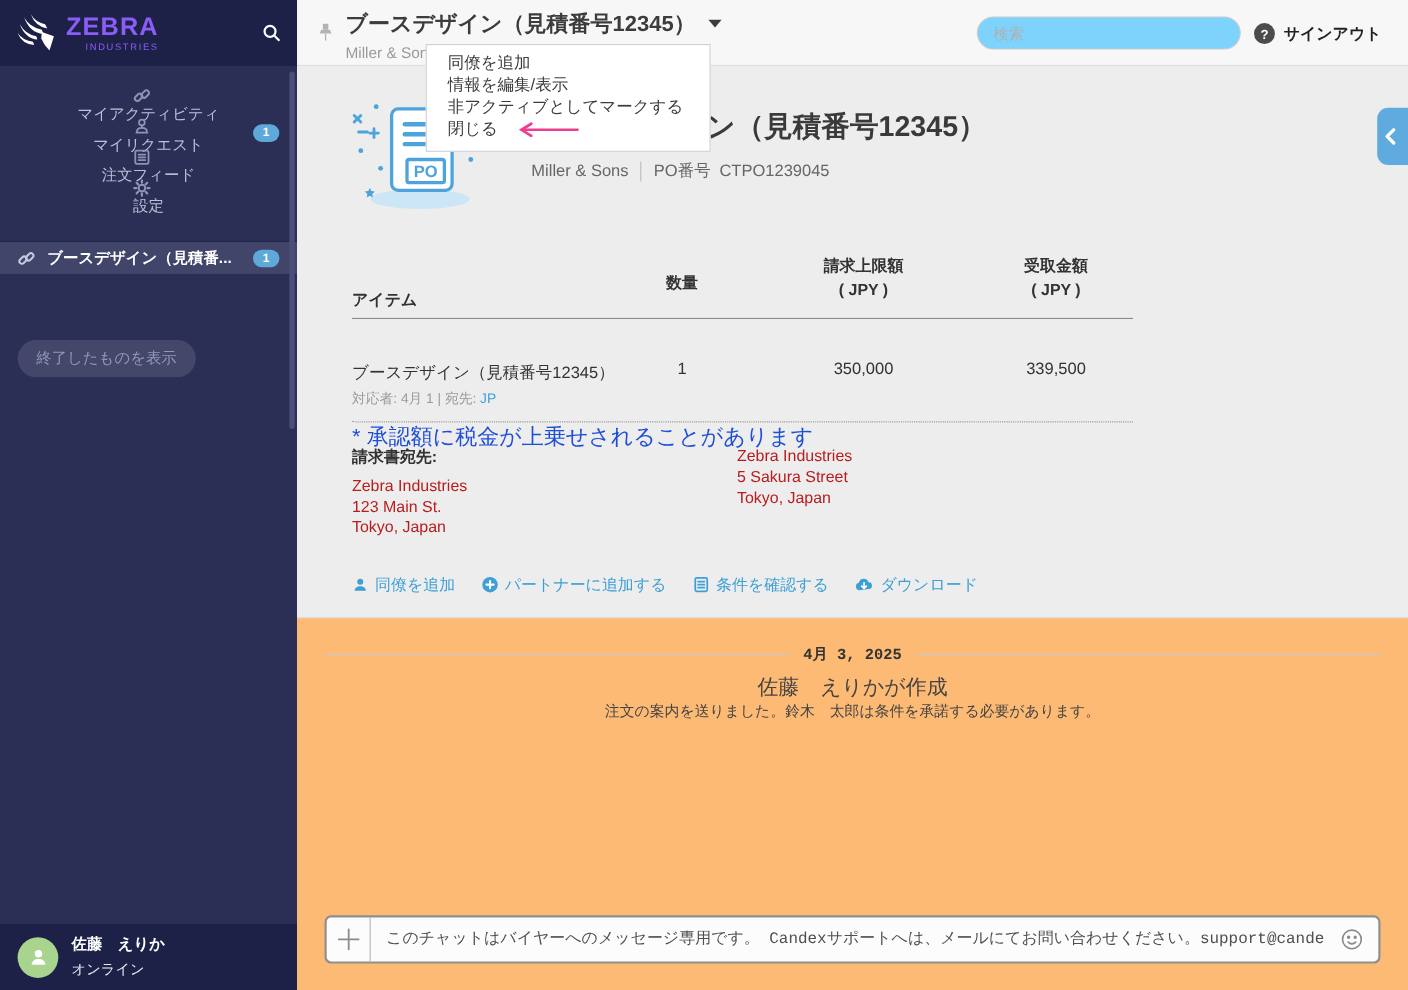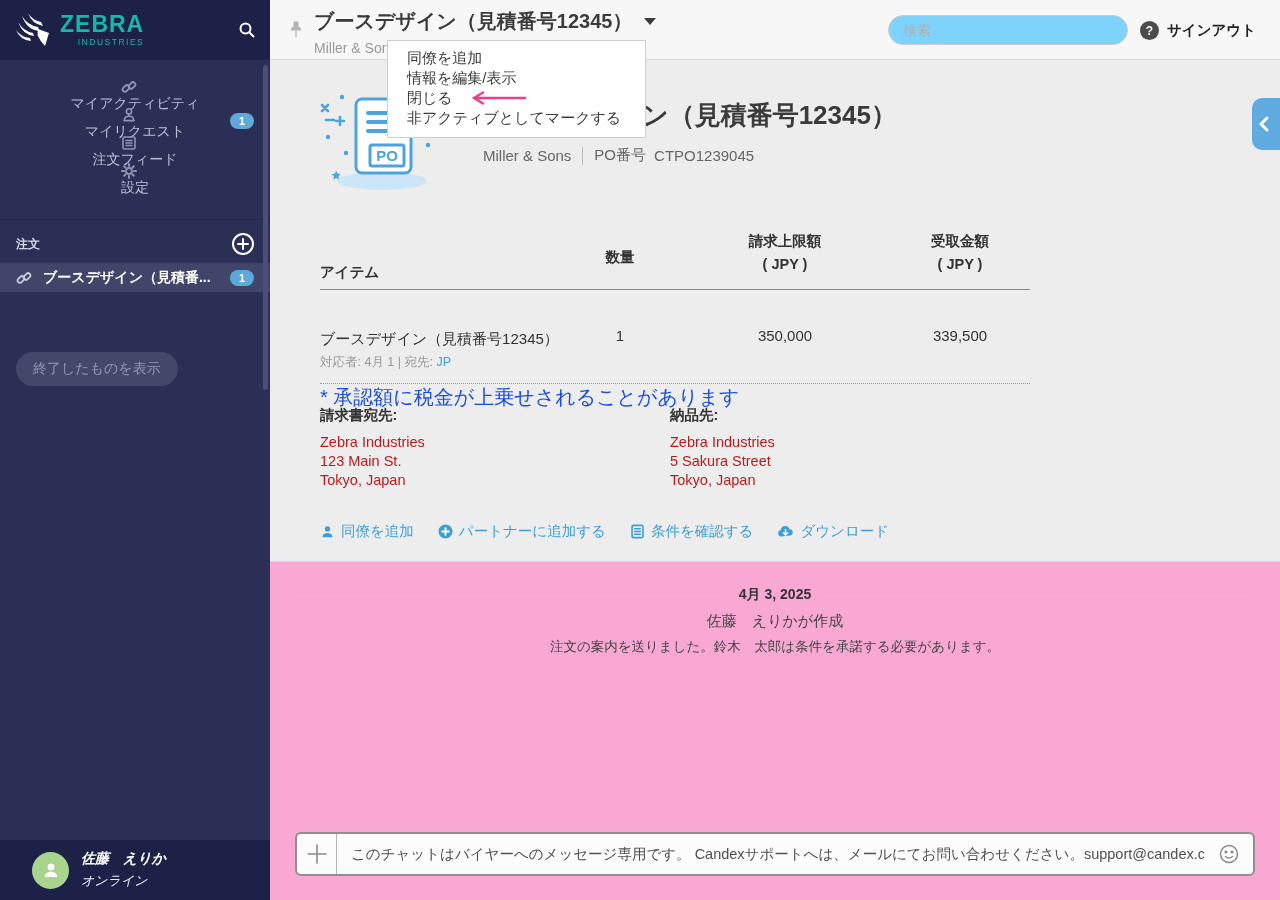--- a/index.html
+++ b/index.html
@@ -6,21 +6,21 @@
   html,body { width:1280px; height:900px; overflow:hidden;
     font-family:"Liberation Sans","DejaVu Sans",sans-serif; }
   body { position:relative; background:#ededee; }
 
   
   .sidebar { position:absolute; left:0; top:0; width:270px; height:900px;
     background:#2b2e55; z-index:30; }
   .sb-header { height:60px; background:#1d2147; display:flex; align-items:center;
     padding:0 14px; }
   .logo-wrap { display:flex; align-items:center; gap:6px; }
-  .logo-text { color:#14b8a6; line-height:1; }
+  .logo-text { color:#8b5cf6; line-height:1; }
   .logo-title { font-size:23px; font-weight:700; letter-spacing:1px; }
   .logo-sub { font-size:8.5px; letter-spacing:1.5px; text-align:right; margin-top:2px; }
   .sb-search { margin-left:auto; cursor:pointer; display:flex; }
   .sb-nav { padding-top:19px; }
   .sb-item { height:28px; display:flex; align-items:center; padding:0 16px;
     color:#bcc0d8; font-size:14px; cursor:pointer;flex-direction:column; }
   .sb-item .ic { width:17px; margin-right:11px; display:flex; color:#8f94b5; }
   .badge { margin-left:auto; background:#5ea9d9; color:#fff; font-size:11px;
     font-weight:700; border-radius:10px; padding:2px 9px; line-height:12px; }
   .sb-divider { border-top:1px solid #21244a; margin-top:28px; }
@@ -32,21 +32,21 @@
   .order-item { height:29px; display:flex; align-items:center; padding:0 16px;
     background:#41456a; color:#fff; font-size:14px; font-weight:600; cursor:pointer; }
   .order-item .ic { width:17px; margin-right:10px; display:flex; color:#c8cbdf; }
   .order-item .lbl { white-space:nowrap; overflow:hidden; }
   .show-closed { margin:60px 0 0 16px; background:rgba(255,255,255,0.12);
     border:none; color:#9298b6; font-size:14px; padding:8px 17px;
     border-radius:17px; cursor:pointer; font-family:inherit; }
   .sb-scrollbar { position:absolute; right:2px; top:65px; width:5px; height:325px;
     background:#4a4e78; border-radius:3px; }
   .sb-footer { position:absolute; left:0; bottom:0; width:100%; height:60px;
-    background:#1d2147; display:flex; align-items:center; padding:0 32px;font-style:italic; }
+    background:#1d2147; display:flex; align-items:center; padding:0 16px; }
   .avatar { width:37px; height:37px; border-radius:50%; background:#a8d48d;
     display:flex; align-items:center; justify-content:center; margin-right:12px; }
   .user-name { color:#fff; font-size:14px; font-weight:700; }
   .user-status { color:#e8eaf2; font-size:13px; margin-top:4px; }
 
   
   .topbar { position:absolute; left:270px; top:0; right:0; height:60px;
     background:#f7f7f8; border-bottom:1px solid #dcdcdc; z-index:10; }
   .pin { position:absolute; left:19px; top:20px; }
   .tb-head { position:absolute; left:44px; top:8px; }
@@ -104,27 +104,27 @@
   .addresses { position:absolute; left:50px; top:346px; display:flex; }
   .addr-col { width:350px; }
   .addr-label { font-size:14.5px; font-weight:700; color:#333; margin-bottom:8px; }
   .addr-line { font-size:14.5px; color:#b91c1c; line-height:19px; }
 
   .actions { position:absolute; left:50px; top:462px; display:flex; gap:24px; }
   .action-link { display:flex; align-items:center; gap:6px; color:#3e9fd5;
     font-size:14.5px; cursor:pointer; }
 
   
-  .feed { position:relative; height:338px; background:#f9a8d4; }
+  .feed { position:relative; height:338px; background:#fdba74;font-family:Liberation Mono, monospace; }
   .date-row { position:absolute; left:25px; right:25px; top:24px; display:flex;
     align-items:center; }
   .date-row .line { flex:1; height:1px; background:#c8c8c8; }
   .date-row .date { font-size:14px; font-weight:700; color:#333; margin:0 12px; }
   .feed-creator { position:absolute; top:50px; left:0; right:0; text-align:center;
-    font-size:15px; color:#444; }
+    font-size:19px; color:#444; }
   .feed-msg { position:absolute; top:76px; left:0; right:0; text-align:center;
     font-size:13.5px; color:#444; }
 
   .chat-bar { position:absolute; left:25px; right:25px; top:270px; height:44px;
     border:2px solid #8f8f8f; border-radius:6px; background:#fcfcfd; display:flex;
     align-items:center; }
   .chat-plus { width:40px; height:100%; border:none; background:transparent;
     border-right:1px solid #b5b5b5; display:flex; align-items:center;
     justify-content:center; cursor:pointer; color:#8a8a8a; }
   .chat-input { flex:1; border:none; background:transparent; padding:0 14px;
@@ -214,31 +214,20 @@
               <line x1="11.4" y1="4.6" x2="12.8" y2="3.2"></line>
           </g>
         </svg>
       </span>
       <span class="lbl">設定</span>
     </div>
   </nav>
 
   <div class="sb-divider"></div>
 
-  <div class="orders-head">
-    <span class="orders-title">注文</span>
-    <button class="add-order">
-      <span style="display:flex;">
-        <svg width="12" height="12" viewBox="0 0 12 12" stroke="#fff" stroke-width="2" stroke-linecap="round">
-          <line x1="6" y1="1" x2="6" y2="11"></line>
-            <line x1="1" y1="6" x2="11" y2="6"></line>
-        </svg>
-      </span>
-    </button>
-  </div>
 
   <div class="order-item">
     <span class="ic">
       <svg width="16" height="16" viewBox="0 0 16 16" fill="none" stroke="currentColor" stroke-width="1.8" stroke-linecap="round">
         <rect x="1.2" y="7.2" width="7.5" height="4.6" rx="2.3" transform="rotate(-45 4.95 9.5)"></rect>
         <rect x="7.3" y="4.2" width="7.5" height="4.6" rx="2.3" transform="rotate(-45 11.05 6.5)"></rect>
       </svg>
     </span>
     <span class="lbl">ブースデザイン（見積番...</span>
     <span class="badge">1</span>
@@ -287,30 +276,30 @@
 </header>
 
 <div class="ctx-menu">
   <div class="ctx-item">
     <span>同僚を追加</span>
   </div>
   <div class="ctx-item">
     <span>情報を編集/表示</span>
   </div>
   <div class="ctx-item">
+    <span>非アクティブとしてマークする</span>
+  </div>
+  <div class="ctx-item">
     <span>閉じる</span>
     <span class="ctx-arrow">
       <svg width="62" height="14" viewBox="0 0 62 14" fill="none" stroke="#ee3d8f" stroke-width="2.4" stroke-linecap="round">
         <line x1="58" y1="7" x2="8" y2="7"></line>
         <polyline points="16,1.5 7,7 16,12.5" fill="none"></polyline>
       </svg>
     </span>
-  </div>
-  <div class="ctx-item">
-    <span>非アクティブとしてマークする</span>
   </div>
 </div>
 
 <main class="main">
 
   <section class="order-card">
 
     <span class="po-illo">
       <svg width="135" height="108" viewBox="0 0 135 108">
         <ellipse cx="64" cy="96" rx="45" ry="9" fill="#cde6f5"></ellipse>
@@ -379,21 +368,20 @@
     </div>
 
     <div class="addresses">
       <div class="addr-col">
         <div class="addr-label">請求書宛先:</div>
         <div class="addr-line">Zebra Industries</div>
         <div class="addr-line">123 Main St.</div>
         <div class="addr-line">Tokyo, Japan</div>
       </div>
       <div class="addr-col">
-        <div class="addr-label">納品先:</div>
         <div class="addr-line">Zebra Industries</div>
         <div class="addr-line">5 Sakura Street</div>
         <div class="addr-line">Tokyo, Japan</div>
       </div>
     </div>
 
     <div class="actions">
       <span class="action-link">
         <span style="display:flex;">
           <svg width="15" height="15" viewBox="0 0 20 20" fill="#3e9fd5">

